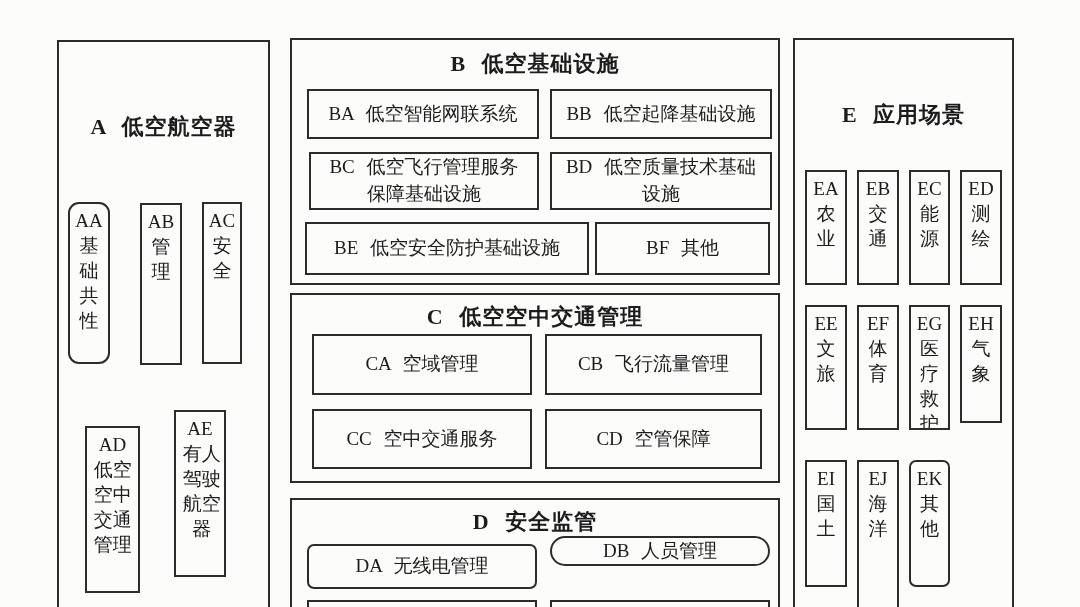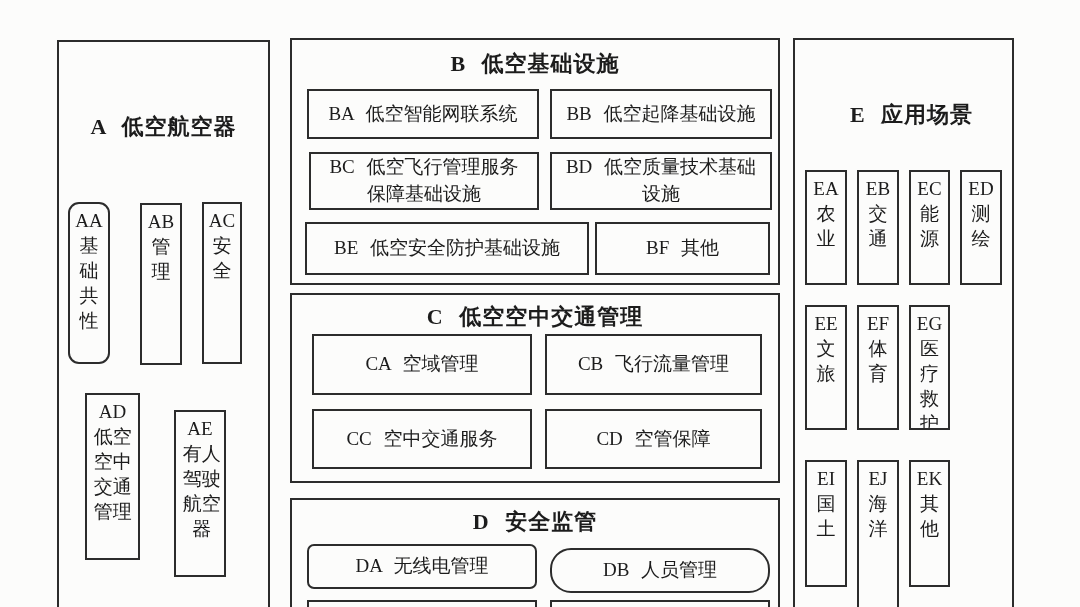--- a/index.html
+++ b/index.html
@@ -73,21 +73,21 @@
       <div class="vname">基础共性</div>
     </div>
     <div class="vbox" style="left:81px; top:161px; width:42px; height:162px;">
       <div class="vcode">AB</div>
       <div class="vname">管理</div>
     </div>
     <div class="vbox" style="left:143px; top:160px; width:40px; height:162px;">
       <div class="vcode">AC</div>
       <div class="vname">安全</div>
     </div>
-    <div class="vbox wide" style="left:26px; top:351px; width:55px; height:167px;">
+    <div class="vbox wide" style="left:26px; top:384px; width:55px; height:167px;">
       <div class="vcode">AD</div>
       <div class="vname">低空空中交通管理</div>
     </div>
     <div class="vbox wide" style="left:115px; top:368px; width:52px; height:167px;">
       <div class="vcode">AE</div>
       <div class="vname">有人驾驶航空器</div>
     </div>
   </div>
 
   <div class="section" style="left:290px; top:38px; width:490px; height:247px;">
@@ -109,27 +109,27 @@
     <div class="hbox" style="left:20px; top:39px; width:220px; height:61px;">CA 空域管理</div>
     <div class="hbox" style="left:253px; top:39px; width:217px; height:61px;">CB 飞行流量管理</div>
     <div class="hbox" style="left:20px; top:114px; width:220px; height:60px;">CC 空中交通服务</div>
     <div class="hbox" style="left:253px; top:114px; width:217px; height:60px;">CD 空管保障</div>
   </div>
 
   <div class="section" style="left:290px; top:498px; width:490px; height:170px;">
     <div class="sec-title" style="top:7px;">D 安全监管</div>
 
     <div class="hbox" style="left:15px; top:44px; width:230px; height:45px;border-radius:7px;">DA 无线电管理</div>
-    <div class="hbox" style="left:258px; top:48px; width:220px; height:45px;border-radius:21px;">DB 人员管理</div>
+    <div class="hbox" style="left:258px; top:36px; width:220px; height:30px;border-radius:21px;">DB 人员管理</div>
     <div class="cutbox" style="left:15px; top:100px; width:230px; height:60px;"></div>
     <div class="cutbox" style="left:258px; top:100px; width:220px; height:60px;"></div>
   </div>
 
   <div class="section" style="left:793px; top:38px; width:221px; height:580px;">
-    <div class="sec-title" style="top:60px;margin-left:8px;">E 应用场景</div>
+    <div class="sec-title" style="top:60px;">E 应用场景</div>
 
     <div class="vbox" style="left:10px; top:130px; width:42px; height:115px;">
       <div class="vcode">EA</div>
       <div class="vname">农业</div>
     </div>
     <div class="vbox" style="left:62px; top:130px; width:42px; height:115px;">
       <div class="vcode">EB</div>
       <div class="vname">交通</div>
     </div>
     <div class="vbox" style="left:114px; top:130px; width:41px; height:115px;">
@@ -146,28 +146,32 @@
       <div class="vname">文旅</div>
     </div>
     <div class="vbox" style="left:62px; top:265px; width:42px; height:125px;">
       <div class="vcode">EF</div>
       <div class="vname">体育</div>
     </div>
     <div class="vbox" style="left:114px; top:265px; width:41px; height:125px;">
       <div class="vcode">EG</div>
       <div class="vname">医疗救护</div>
     </div>
+    <div class="vbox" style="left:165px; top:265px; width:42px; height:118px;">
+      <div class="vcode">EH</div>
+      <div class="vname">气象</div>
+    </div>
 
     <div class="vbox" style="left:10px; top:420px; width:42px; height:127px;">
       <div class="vcode">EI</div>
       <div class="vname">国土</div>
     </div>
     <div class="vbox" style="left:62px; top:420px; width:42px; height:150px;">
       <div class="vcode">EJ</div>
       <div class="vname">海洋</div>
     </div>
-    <div class="vbox" style="left:114px; top:420px; width:41px; height:127px;">
+    <div class="vbox" style="left:114px; top:420px; width:41px; height:127px;border-radius:7px;">
       <div class="vcode">EK</div>
       <div class="vname">其他</div>
     </div>
   </div>
 
 </div>
 
 </body></html>

